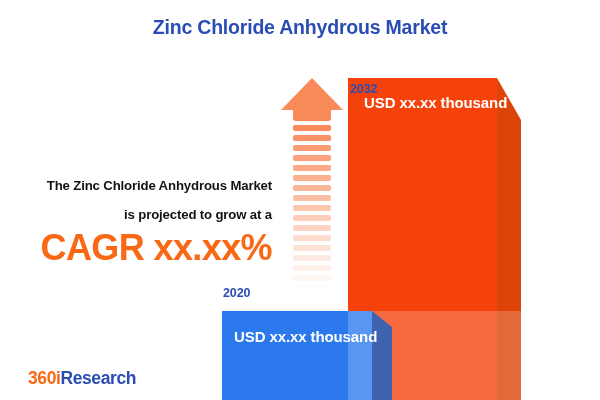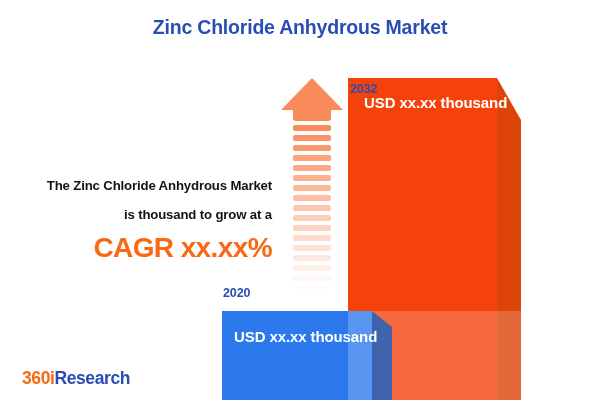--- a/index.html
+++ b/index.html
@@ -41,21 +41,21 @@
   }
   .cagr-line {
     font-size: 13.2px;
     font-weight: bold;
     color: #131313;
     line-height: 17px;
     letter-spacing: -0.15px;
     margin-top: 12px;
   }
   .cagr-value {
-    font-size: 28px;
+    font-size: 36px;
     font-weight: bold;
     color: #f96815;
     line-height: 38px;
     margin-top: 6px;
     letter-spacing: -0.6px;
   }
 
   
   .arrow-wrap {
     position: absolute;
@@ -170,39 +170,39 @@
     font-weight: bold;
     color: #ffffff;
     letter-spacing: -0.1px;
   }
   .value-2032 { left: 364px; top: 94px; }
   .value-2024 { left: 234px; top: 328px; }
 
   
   .logo {
     position: absolute;
-    left: 22px;
+    left: 28px;
     top: 368px;
     font-size: 17.5px;
     font-weight: bold;
     letter-spacing: -0.4px;
   }
   .logo-360i { color: #f96815; }
   .logo-research { color: #2a4db5; }
 </style>
 </head>
 <body>
 
 <div id="infographic">
 
   <div class="title">Zinc Chloride Anhydrous Market</div>
 
   <div class="cagr-block">
     <div class="cagr-line">The Zinc Chloride Anhydrous Market</div>
-    <div class="cagr-line">is thousand to grow at a</div>
+    <div class="cagr-line">is projected to grow at a</div>
     <div class="cagr-value">CAGR xx.xx%</div>
   </div>
 
   <div class="arrow-wrap">
     <div class="arrow-head"></div>
     <div class="arrow-neck"></div>
     <div class="arrow-stripes" id="arrow-stripes">
         <div class="stripe" style="background: rgb(249, 138, 90);"></div>
         <div class="stripe" style="background: rgba(249, 138, 90, 0.93);"></div>
         <div class="stripe" style="background: rgba(249, 138, 90, 0.863);"></div>

